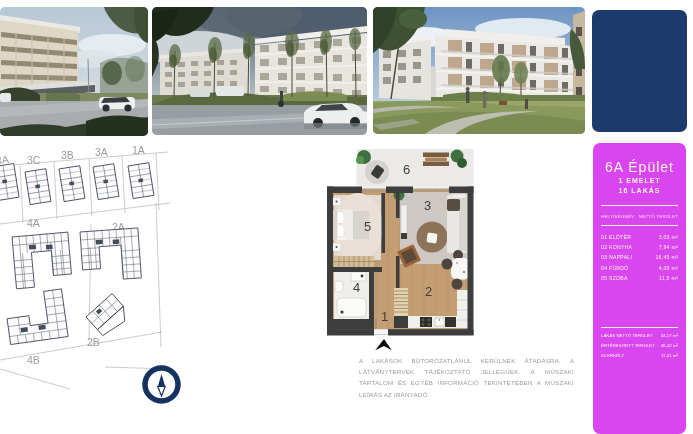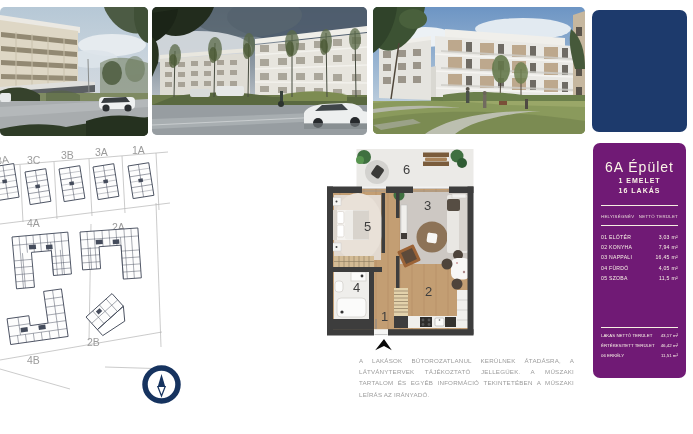--- a/index.html
+++ b/index.html
@@ -302,21 +302,21 @@
   <rect x="93" y="84" width="3.4" height="12" fill="#4a4f48"></rect>
   <circle cx="94.7" cy="82" r="2" fill="#5a554c"></circle>
   <rect x="110" y="88" width="3.4" height="13" fill="#716a5f"></rect>
   <circle cx="111.7" cy="86" r="2" fill="#6a6458"></circle>
   <rect x="152" y="92" width="3" height="10" fill="#4f4a42"></rect>
   <rect x="126" y="94" width="8" height="4" fill="#7a4f38"></rect>
 </svg>
 
 <div class="abs" style="left:592px;top:10px;width:95px;height:122px;border-radius:7px;background:#1d3a6c"></div>
 
-<div class="abs" style="left:593px;top:143px;width:93px;height:235px;border-radius:7px;background:#701a75;color:#faf4e7;">
+<div class="abs" style="left:593px;top:143px;width:93px;height:291px;border-radius:7px;background:#d946ef;color:#faf4e7;">
 
   <div style="position:absolute;top:16px;left:0;width:93px;text-align:center;font-size:14px;letter-spacing:1px;">6A Épület</div>
 
   <div style="position:absolute;top:34px;left:0;width:93px;text-align:center;font-size:7px;font-weight:bold;letter-spacing:1px;">1 EMELET</div>
 
   <div style="position:absolute;top:44px;left:0;width:93px;text-align:center;font-size:7px;font-weight:bold;letter-spacing:1px;">16 LAKÁS</div>
 
   <div style="position:absolute;top:62px;left:8px;width:77px;height:1px;background:#f6efe2;"></div>
 
   <div style="position:absolute;top:71px;left:8px;font-size:4.3px;letter-spacing:0.3px;opacity:0.9;white-space:nowrap;">HELYISÉGNÉV</div>

